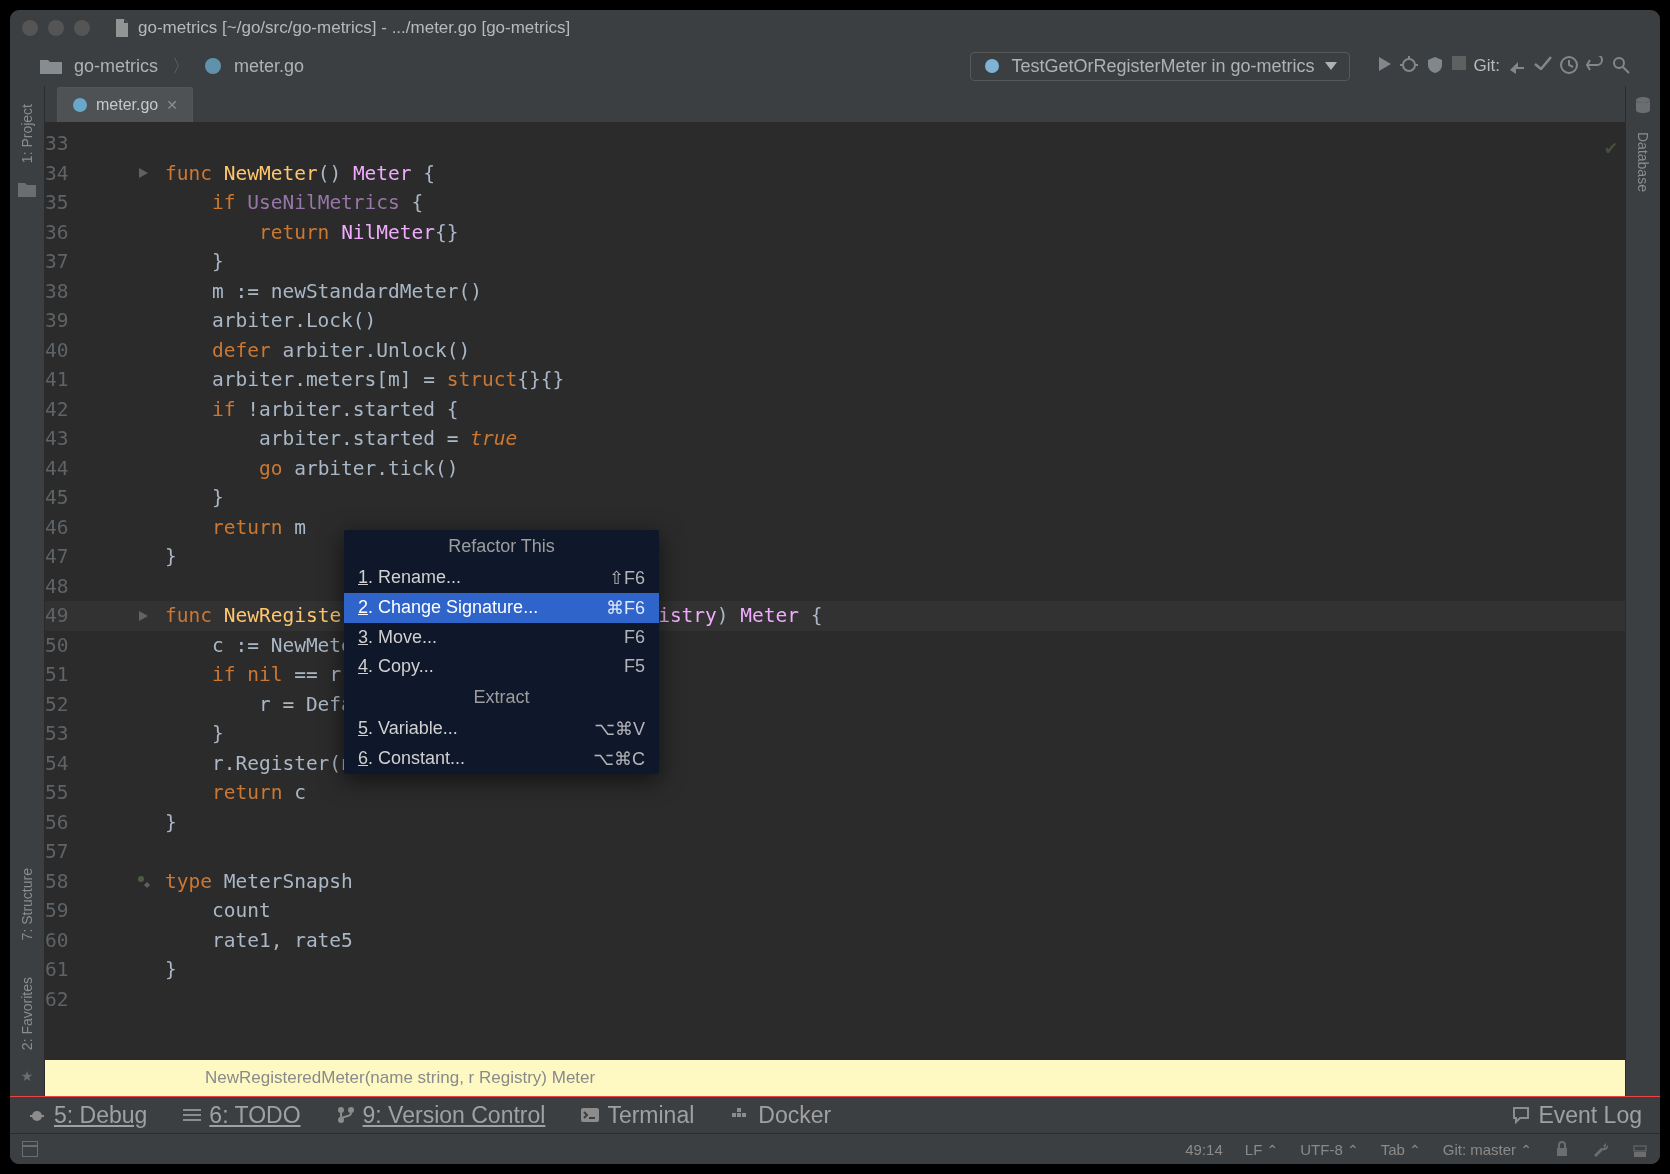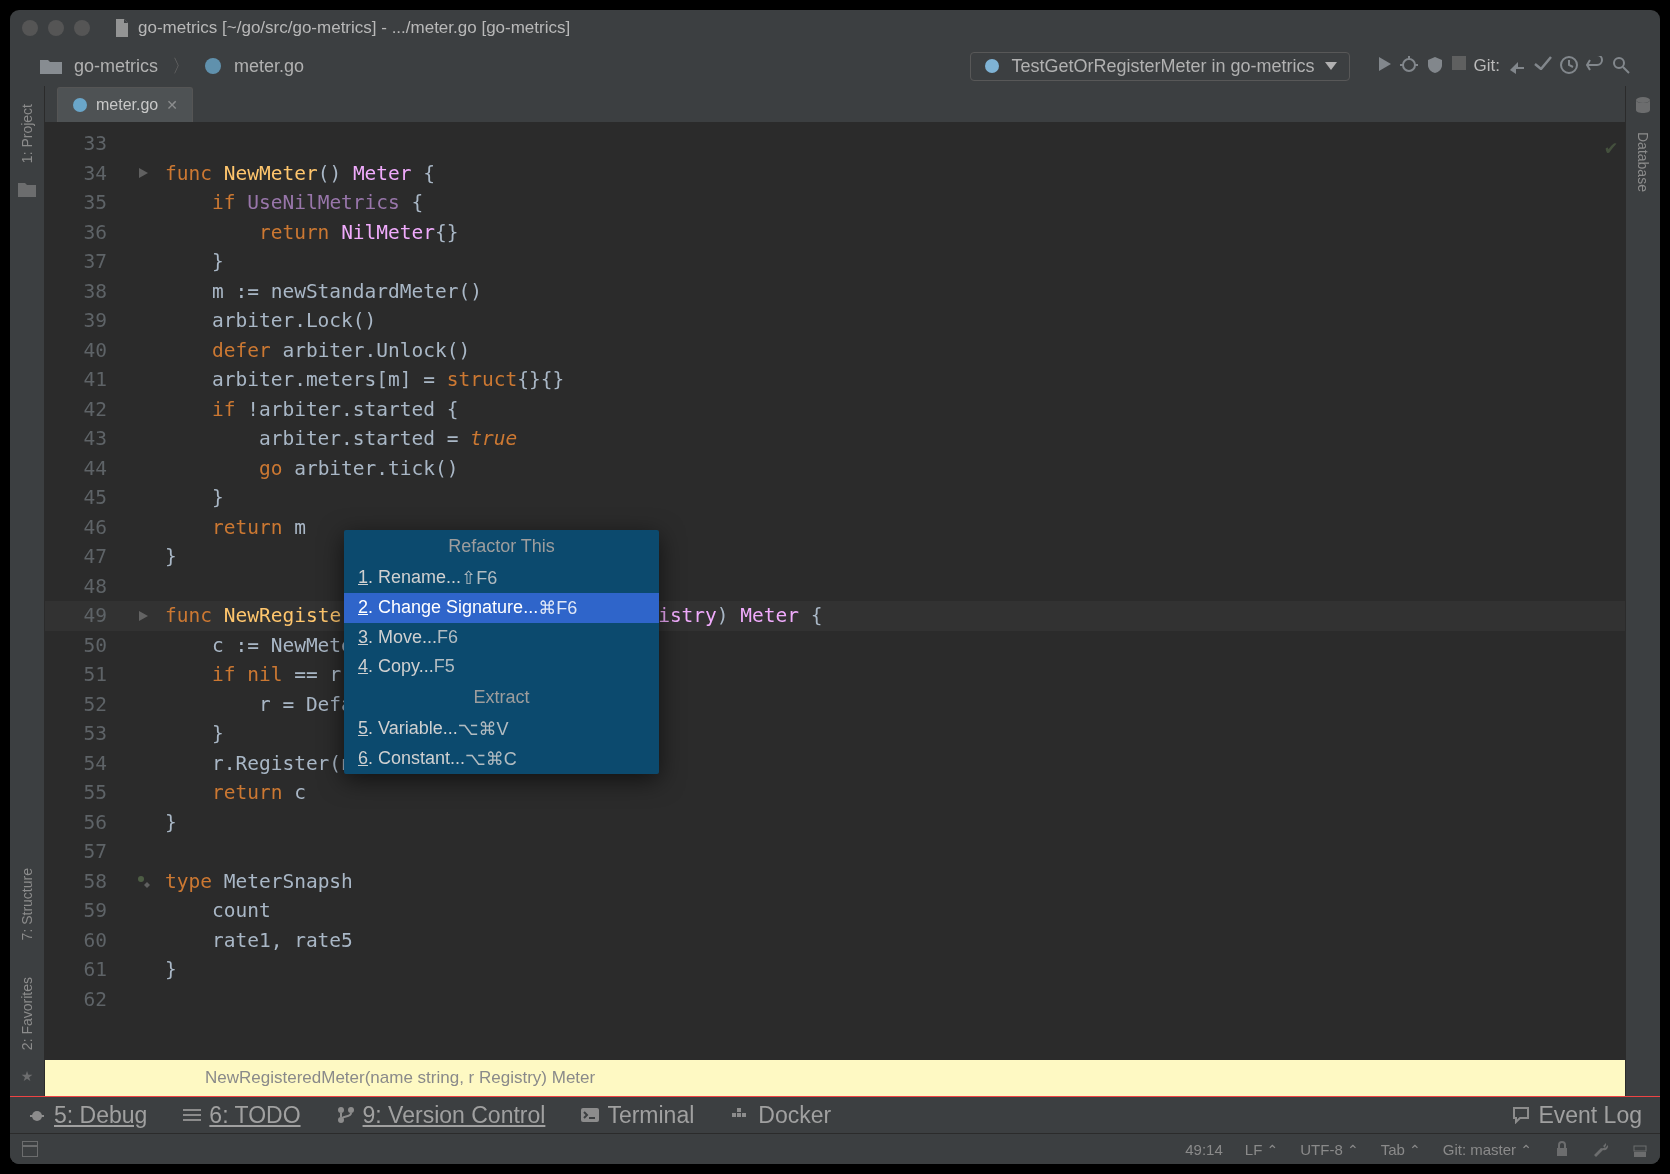--- a/index.html
+++ b/index.html
@@ -19,39 +19,39 @@
 .body{flex:1;display:flex;min-height:0}
 .leftrail{width:34px;background:#3c3f41;border-right:1px solid #2b2b2b;display:flex;flex-direction:column;align-items:center;color:#8c8c8c;font-size:14px}
 .leftrail .railbtn{writing-mode:vertical-rl;transform:rotate(180deg);padding:18px 0;cursor:pointer}
 .rightrail{width:34px;background:#3c3f41;border-left:1px solid #2b2b2b;display:flex;flex-direction:column;align-items:center;color:#8c8c8c;font-size:14px}
 .rightrail .railbtn{writing-mode:vertical-rl;padding:18px 0;cursor:pointer}
 .editorwrap{flex:1;display:flex;flex-direction:column;min-width:0;background:#2b2b2b}
 .tabrow{height:36px;background:#3c3f41;display:flex;align-items:flex-end;border-bottom:1px solid #2b2b2b;padding-left:12px}
 .tab{height:34px;display:flex;align-items:center;gap:8px;background:#4e5254;border:1px solid #555;border-bottom:none;padding:0 14px;color:#c8c8c8;font-size:16px;border-radius:3px 3px 0 0}
 .tab .closex{opacity:.5;font-size:14px}
 .editor{flex:1;display:flex;font-family:Menlo,Consolas,monospace;font-size:19.5px;line-height:29.5px;position:relative;overflow:hidden}
-.gutter{width:62px;text-align:right;color:#5e6367;padding:6px 14px 6px 0;user-select:none}
+.gutter{width:62px;text-align:left;color:#5e6367;padding:6px 14px 6px 0;user-select:none}
 .marks{width:44px;position:relative}
 .code{flex:1;padding:6px 0;white-space:pre;color:#a9b7c6}
 .hl-line{position:absolute;left:0;right:0;height:29.5px;background:#323232;z-index:0}
 .code,.gutter,.marks{position:relative;z-index:1}
 .kw{color:#cc7832}
 .fn{color:#ffc66d}
 .tp{color:#f0abfc}
 .id2{color:#9876aa}
 .lit{color:#cc7832;font-style:italic}
 .breadline{height:36px;background:#fef9c3;display:flex;align-items:center;padding-left:160px;color:#8a8a8a;font-size:17px;border-top:1px solid #2b2b2b}
 .bottombar{height:36px;background:#3c3f41;display:flex;align-items:center;gap:36px;padding:0 18px;color:#a0a0a0;font-size:23px;border-top:1px solid #ef4444}
 .bottombar .bb{display:flex;align-items:center;gap:8px;cursor:pointer}
 .bottombar .bb u{text-decoration:underline}
 .statusbar{height:30px;background:#3c3f41;display:flex;align-items:center;padding:0 12px;color:#8a8a8a;font-size:15px;gap:22px;border-top:1px solid #2b2b2b}
 .statusbar .flex{flex:1}
-.popup{position:absolute;left:334px;top:520px;width:315px;background:#0c4a6e;box-shadow:0 6px 24px rgba(0,0,0,.6);color:#d0d0d0;font-size:18px;z-index:50;border-radius:2px}
+.popup{position:absolute;left:334px;top:520px;width:315px;background:#0f172a;box-shadow:0 6px 24px rgba(0,0,0,.6);color:#d0d0d0;font-size:18px;z-index:50;border-radius:2px}
 .popup .ptitle{text-align:center;color:#9d9d9d;padding:6px 0}
-.popup .pitem{display:flex;padding:4px 14px;cursor:pointer}
+.popup .pitem{display:flex;justify-content:space-between;padding:4px 14px;cursor:pointer}
 .popup .pitem.sel{background:#2f65ca;color:#fff}
 .popup .sc{opacity:.85}
 .gline{height:29.5px}
 .gut-icon{position:absolute;left:0;width:44px;display:flex;align-items:center;justify-content:center;height:29.5px;opacity:.55}
 .chk{position:absolute;right:8px;top:10px;color:#6a8759;font-size:20px;opacity:.4}
 .smalltxt{font-size:14px}
 </style>
 </head>
 <body>
 

